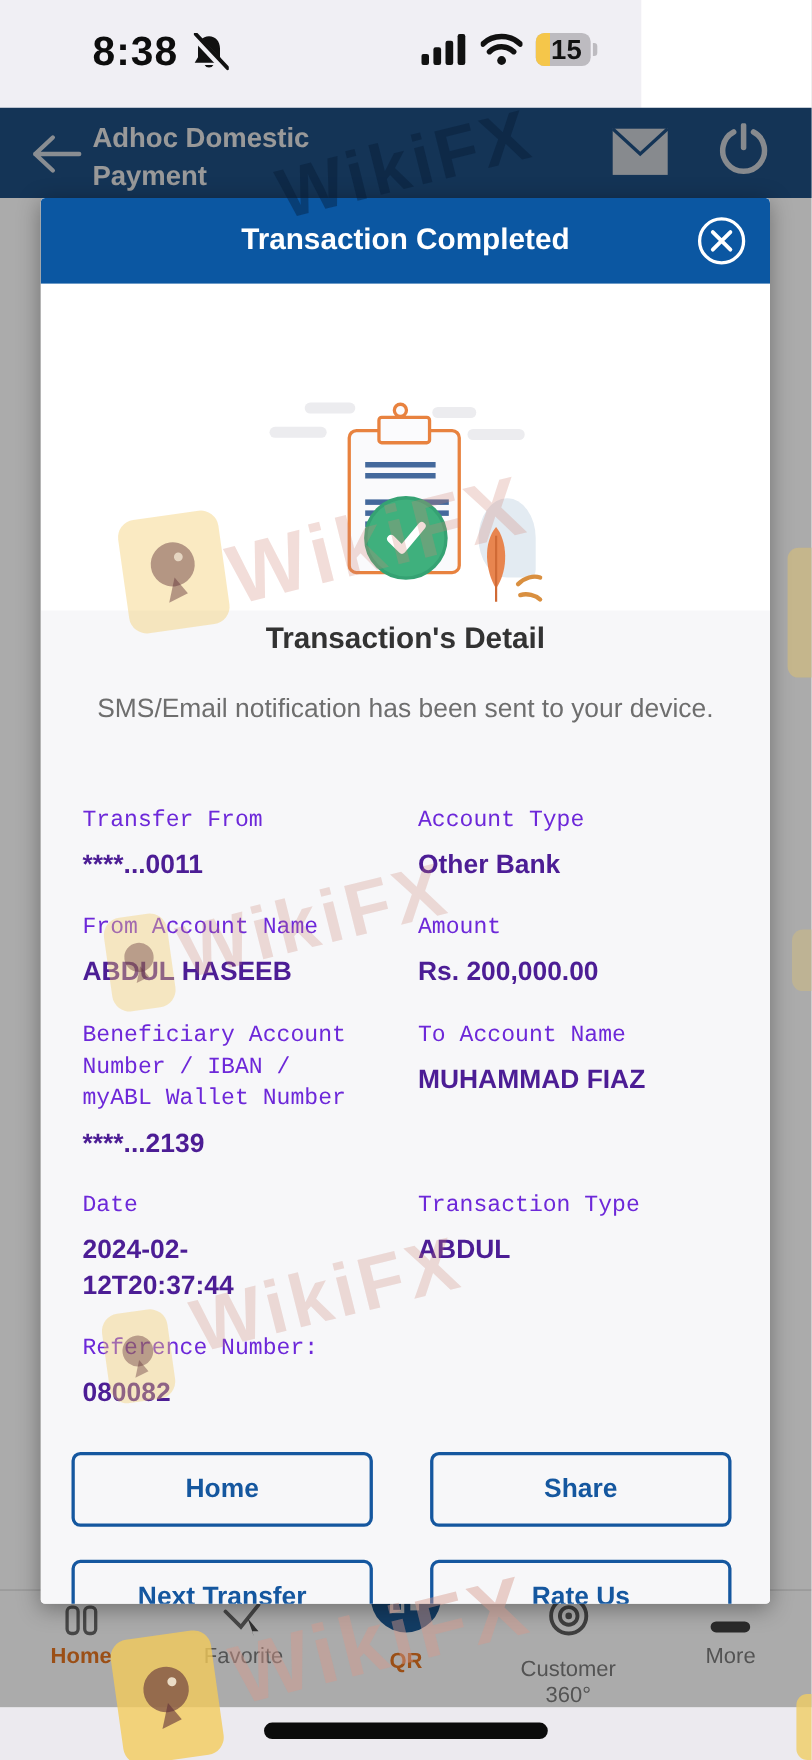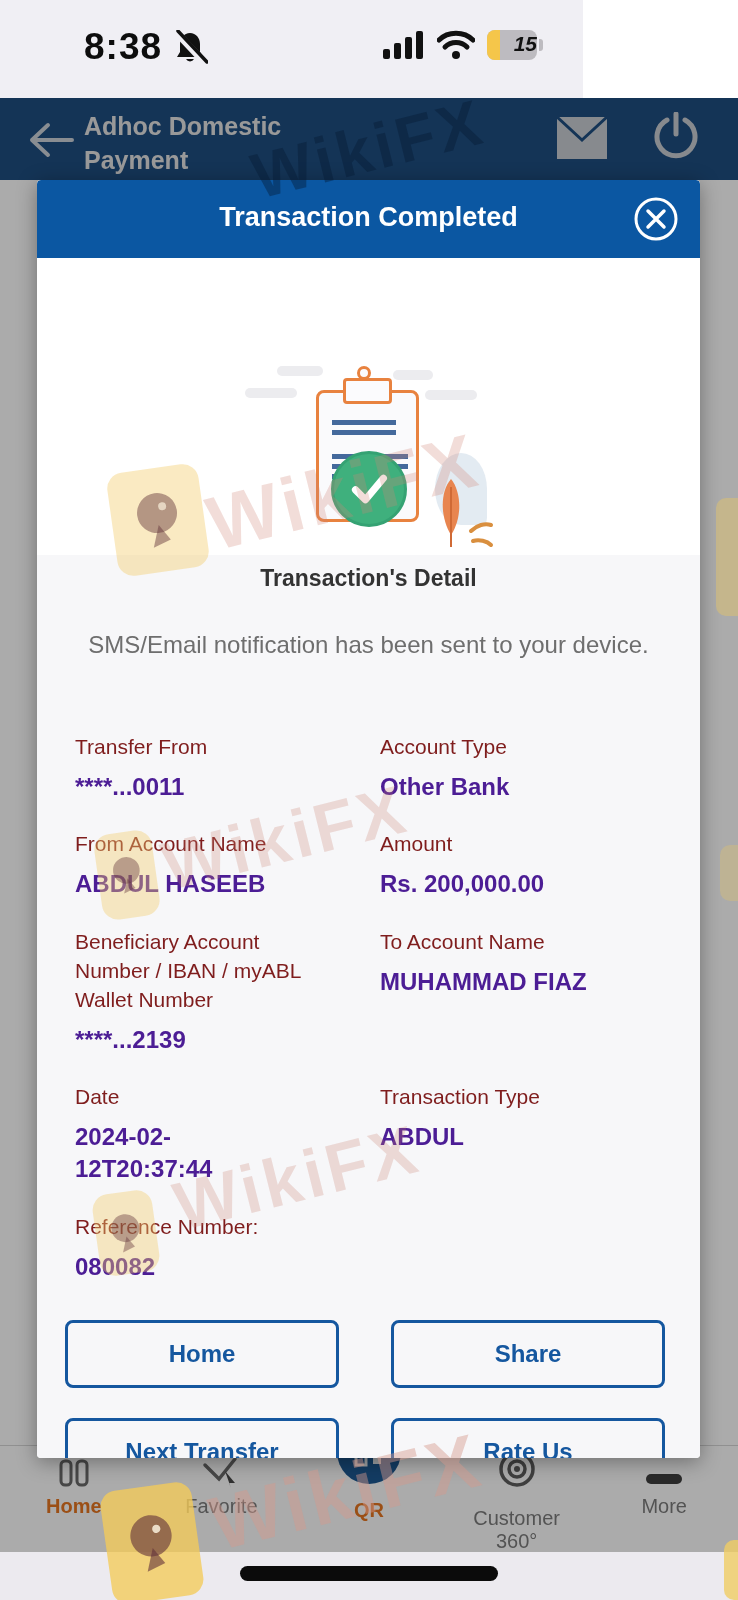--- a/index.html
+++ b/index.html
@@ -7,21 +7,21 @@
   body { font-family:"Liberation Sans", sans-serif; }
   .screen { position:relative; width:738px; height:1600px; margin:0 auto; background:#fff; overflow:hidden; }
 
   
   .statusbar { position:absolute; left:0; top:0; width:583px; height:98px; background:#f0eff4; z-index:1; }
   .sb-time { position:absolute; left:84px; top:26px; font-size:37px; font-weight:bold; color:#0d0d0d; letter-spacing:1px; }
   .sb-bell { position:absolute; left:172px; top:30px; }
   .sb-right { position:absolute; right:40px; top:30px; display:flex; align-items:center; gap:12px; }
   .battery { position:relative; width:50px; height:30px; background:#bdbbc0; border-radius:8px; overflow:hidden; }
   .battery-fill { position:absolute; left:0; top:0; bottom:0; width:13px; background:#f5c64a; }
-  .battery-num { position:absolute; left:14px; top:2px; width:36px; text-align:right; font-size:21px; font-weight:bold; color:#111;font-style:italic; }
+  .battery-num { position:absolute; left:14px; top:2px; width:36px; text-align:left; font-size:25px; font-weight:bold; color:#111; }
   .battery-nub { width:4px; height:12px; background:#bdbbc0; border-radius:0 3px 3px 0; margin-left:-10px; }
 
   
   .app-header { position:absolute; left:0; top:98px; width:738px; height:82px; background:#1f4e80; z-index:1; }
   .back-arrow { position:absolute; left:28px; top:24px; }
   .hdr-title { position:absolute; left:84px; top:12px; width:230px; font-size:25px; font-weight:bold; color:#e5e5e5; line-height:1.35; }
   .hdr-mail { position:absolute; left:556px; top:18px; }
   .hdr-power { position:absolute; left:654px; top:14px; }
 
   
@@ -52,25 +52,25 @@
   .clipboard { position:absolute; left:279px; top:132px; width:103px; height:132px; background:#fafafc; border:3px solid #e8823f; border-radius:8px; }
   .clip-tab { position:absolute; left:306px; top:120px; width:49px; height:26px; background:#fbfbfd; border:3px solid #e8823f; border-radius:4px; }
   .clip-ring { position:absolute; left:320px; top:108px; width:14px; height:14px; background:#fbfbfd; border:3px solid #e8823f; border-radius:50%; }
   .bline { position:absolute; background:#44699c; height:5px; }
   .softshape { position:absolute; left:398px; top:195px; width:52px; height:72px; background:#e3ebf2; border-radius:50% 50% 10% 50%; }
   .check-circle { position:absolute; left:294px; top:193px; width:76px; height:76px; border-radius:50%; background:#3fb07d; border:3px solid #35a273; display:flex; align-items:center; justify-content:center; }
   .feather { position:absolute; left:394px; top:215px; }
 
   
   .detail-panel { position:absolute; left:0; top:375px; width:100%; height:903px; background:#f7f7f9; }
-  .section-title { position:absolute; left:0; top:385px; width:100%; text-align:center; font-size:23px; font-weight:bold; color:#333333; }
+  .section-title { position:absolute; left:0; top:385px; width:100%; text-align:center; font-size:27px; font-weight:bold; color:#333333; }
   .notice { position:absolute; left:48px; top:448px; width:567px; text-align:center; font-size:24px; color:#6e6e6e; line-height:1.45; }
 
   .details-grid { position:absolute; left:38px; top:553px; width:592px; display:grid; grid-template-columns:305px 1fr; row-gap:27px; }
-  .dlabel { font-size:21px; color:#7f1d1d; line-height:1.38; max-width:255px; margin-bottom:9px; }
+  .dlabel { font-size:21px; color:#6d28d9; line-height:1.38; max-width:255px; margin-bottom:9px;font-family:Liberation Mono, monospace; }
   .dvalue { font-size:24px; font-weight:bold; color:#4c1d95; line-height:1.35; white-space:pre-line; }
 
   .btns { position:absolute; left:28px; top:1140px; width:600px; display:grid; grid-template-columns:1fr 1fr; column-gap:52px; row-gap:30px; }
   .btn { height:68px; border:3px solid #15579f; border-radius:8px; background:transparent; color:#15579f; font-size:24px; font-weight:bold; font-family:"Liberation Sans", sans-serif; cursor:pointer; }
 
   
   .wm { position:absolute; z-index:30; pointer-events:none; }
   .wm-text { font-size:72px; font-weight:bold; transform:rotate(-14deg); letter-spacing:4px; }
   .eagle-box { border-radius:16px; display:flex; align-items:center; justify-content:center; }
 </style>

